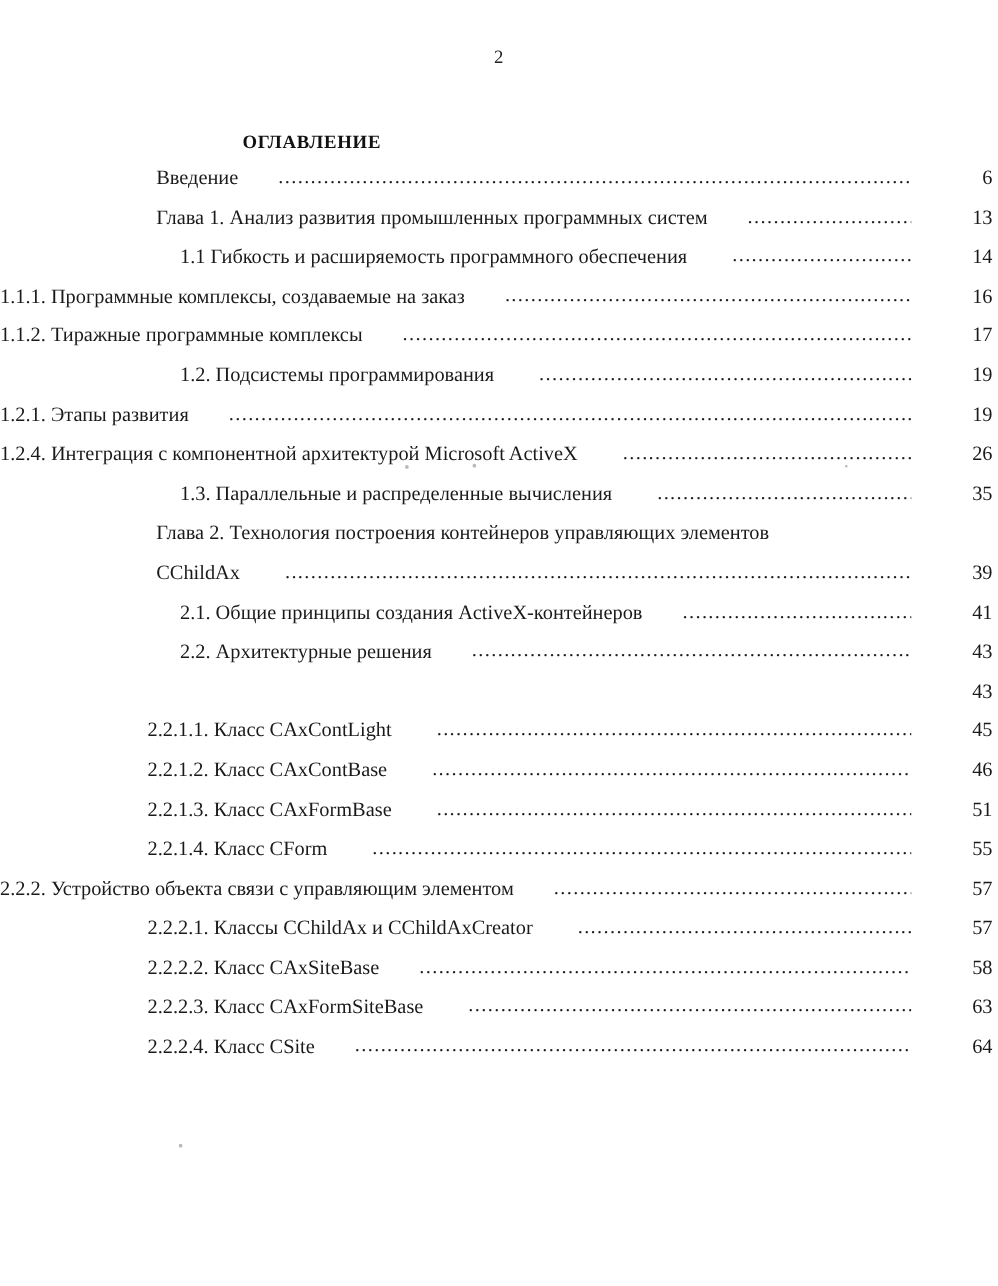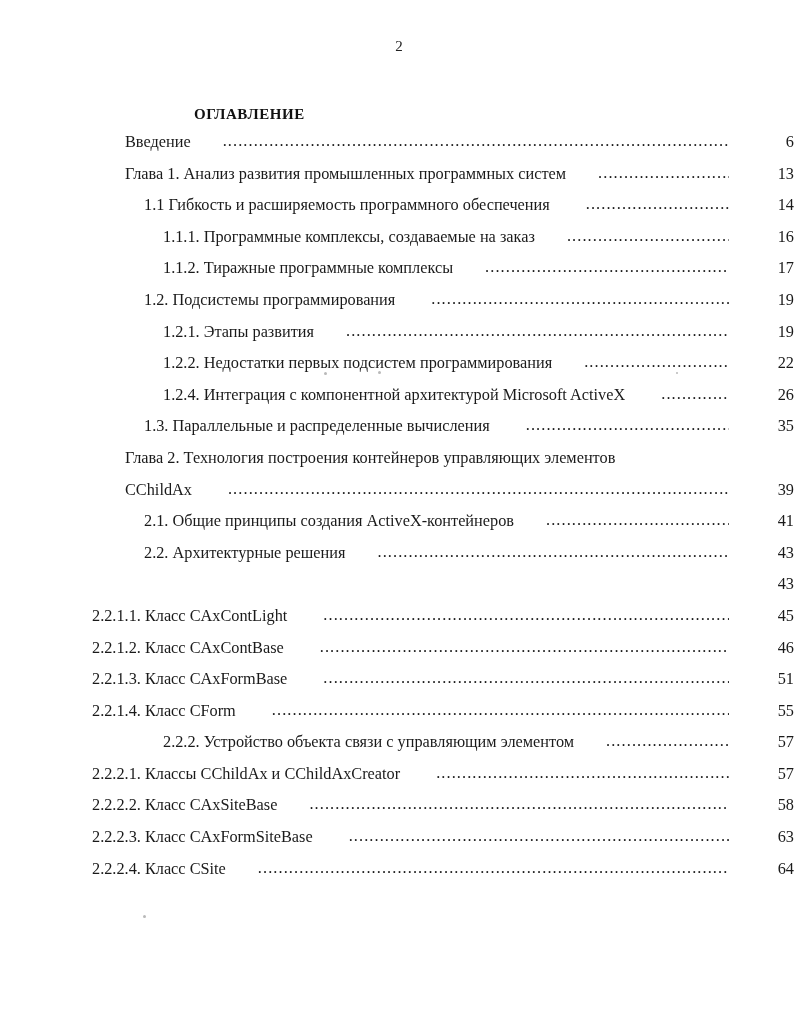--- a/index.html
+++ b/index.html
@@ -57,22 +57,22 @@
     box-sizing: border-box;
     font-size: 16.3px;
     line-height: 31.6px;
     white-space: nowrap;
     overflow: hidden;
   }
 
   
   .lvl0 { padding-left: 125px; }
   .lvl1 { padding-left: 144px; }
-  .lvl2 { padding-left: 163px; }
-  .lvl3 { padding-left: 92px; }
+  .lvl2 { }
+  .lvl3 { padding-left: 118px; }
   .lvlc { padding-left: 144px; } 
 
   .entry {
     display: flex;
     align-items: flex-end;
     width: 100%;
     gap: 32px;
   }
 
   .entry-title {
@@ -169,27 +169,20 @@
         </span>
         <span class="pageno">19</span>
       </div>
       <div class="toc-row lvl2">
         <span class="entry">
           <span class="entry-title">1.2.1. Этапы развития</span>
           <span class="leader"></span>
         </span>
         <span class="pageno">19</span>
       </div>
-      <div class="toc-row lvl2">
-        <span class="entry">
-          <span class="entry-title">1.2.2. Недостатки первых подсистем программирования</span>
-          <span class="leader"></span>
-        </span>
-        <span class="pageno">22</span>
-      </div>
       <div class="toc-row lvl2 gap-before">
         <span class="entry">
           <span class="entry-title">1.2.4. Интеграция с компонентной архитектурой Microsoft ActiveX</span>
           <span class="leader"></span>
         </span>
         <span class="pageno">26</span>
       </div>
       <div class="toc-row lvl1 gap-before">
         <span class="entry">
           <span class="entry-title">1.3. Параллельные и распределенные вычисления</span>

